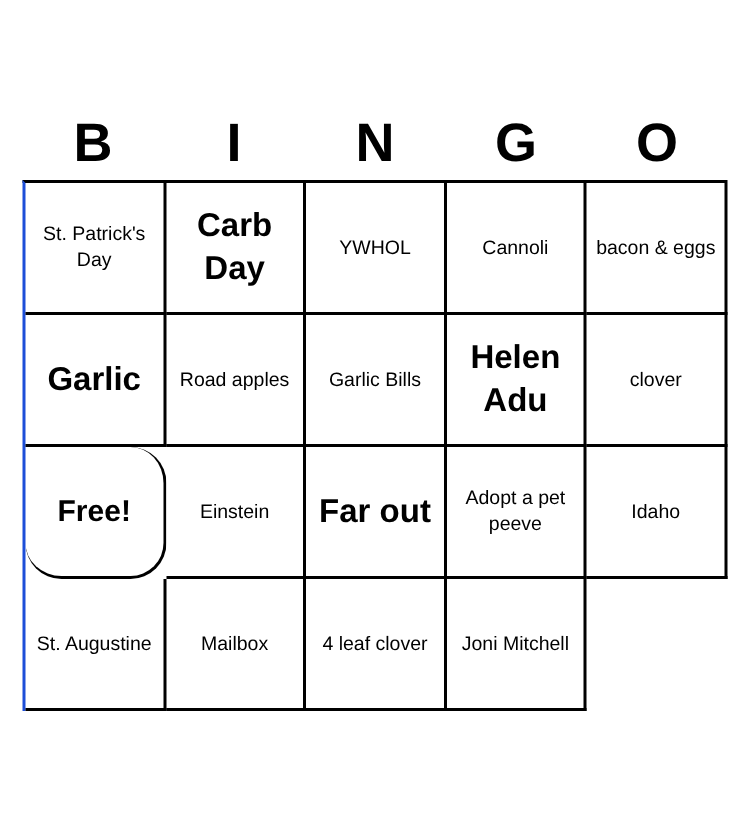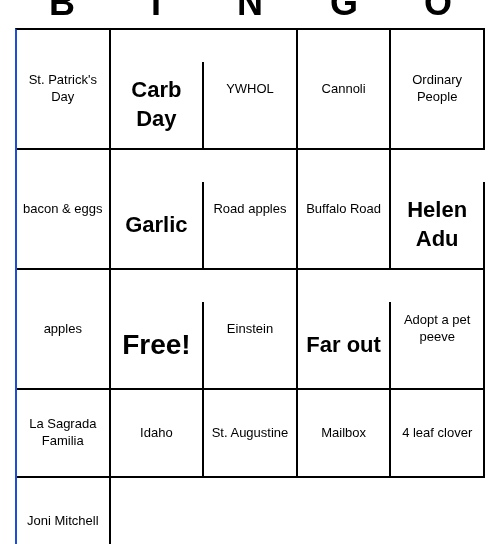--- a/index.html
+++ b/index.html
@@ -46,54 +46,52 @@
       justify-content: center;
       text-align: center;
       padding: 4px 4px;
       font-size: 13px;
       line-height: 1.3;
       color: #000;
     }
     .bingo-cell.large-text {
       font-size: 22px;
       font-weight: bold;
-      margin-top: 32px;
     }
     .bingo-cell.free {
-      font-size: 28px;
+      font-size: 20px;
       font-weight: bold;
+      border-radius: 24px;
     }
   </style>
 </head>
 <body>
 
 <div class="bingo-container">
   <div class="bingo-header">
   <div class="bingo-header-cell">B</div>
       <div class="bingo-header-cell">I</div>
       <div class="bingo-header-cell">N</div>
       <div class="bingo-header-cell">G</div>
       <div class="bingo-header-cell">O</div>
     </div>
   <div class="bingo-grid">
   <div class="bingo-cell">St. Patrick's Day</div>
       <div class="bingo-cell large-text">Carb Day</div>
       <div class="bingo-cell">YWHOL</div>
       <div class="bingo-cell">Cannoli</div>
-      <div class="bingo-cell">Ordinary People</div>
       <div class="bingo-cell">bacon &amp; eggs</div>
       <div class="bingo-cell large-text">Garlic</div>
       <div class="bingo-cell">Road apples</div>
-      <div class="bingo-cell">Buffalo Road</div>
+      <div class="bingo-cell">Garlic Bills</div>
       <div class="bingo-cell large-text">Helen Adu</div>
-      <div class="bingo-cell">apples</div>
+      <div class="bingo-cell">clover</div>
       <div class="bingo-cell large-text free">Free!</div>
       <div class="bingo-cell">Einstein</div>
       <div class="bingo-cell large-text">Far out</div>
       <div class="bingo-cell">Adopt a pet peeve</div>
-      <div class="bingo-cell">La Sagrada Familia</div>
       <div class="bingo-cell">Idaho</div>
       <div class="bingo-cell">St. Augustine</div>
       <div class="bingo-cell">Mailbox</div>
       <div class="bingo-cell">4 leaf clover</div>
       <div class="bingo-cell">Joni Mitchell</div>
     </div>
 </div>
 
 </body></html>

